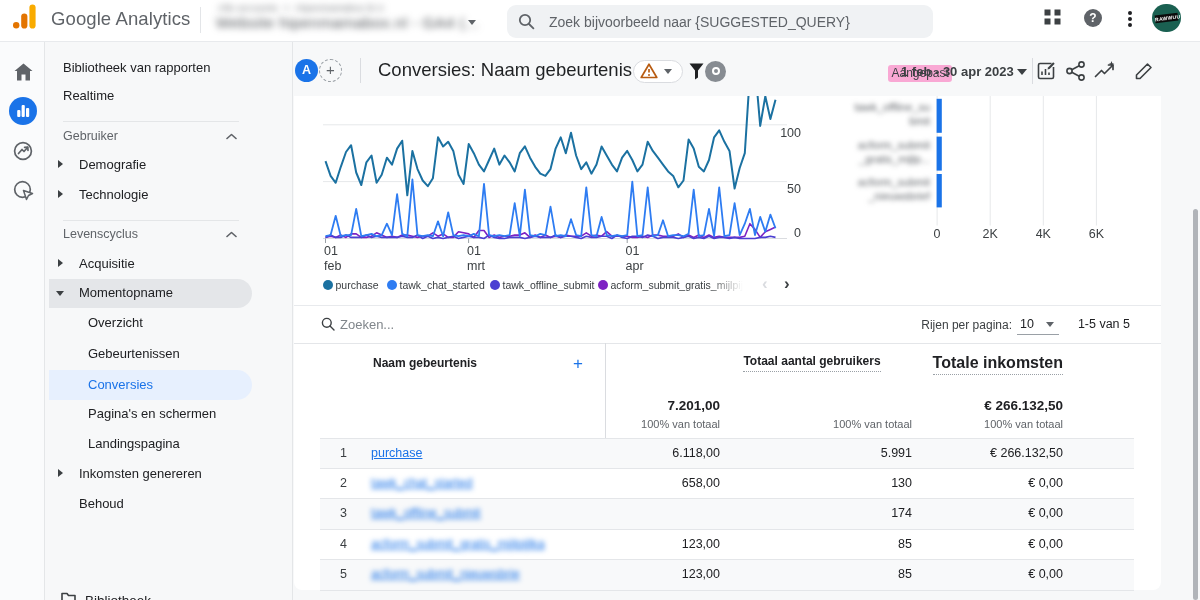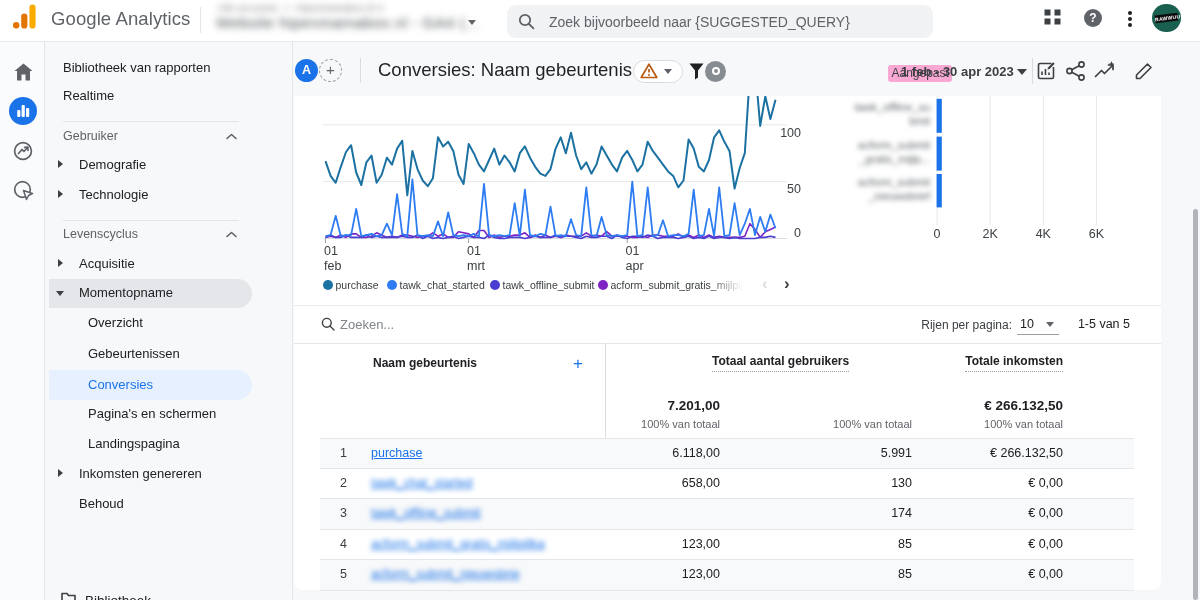--- a/index.html
+++ b/index.html
@@ -192,22 +192,22 @@
 <div class="abs" style="left:46px;top:221px;font-size:13px;color:#80868b">Zoeken...</div>
 <div class="abs" style="left:600px;top:222px;width:118px;text-align:right;font-size:12px;color:#3c4043">Rijen per pagina:</div>
 <div class="abs" style="left:726px;top:221px;font-size:12.5px;color:#202124">10</div>
 <div class="abs" style="left:752px;top:226px;width:0;height:0;border-left:4.5px solid transparent;border-right:4.5px solid transparent;border-top:5.5px solid #5f6368"></div>
 <div class="abs" style="left:723px;top:238px;width:42px;height:1px;background:#9aa0a6"></div>
 <div class="abs" style="left:770px;top:221px;width:66px;text-align:right;font-size:12.5px;color:#202124">1-5 van 5</div>
 <div class="abs" style="left:0;top:247px;width:867px;height:1px;background:#e4e6e9"></div>
 <div class="abs" style="left:79px;top:260px;font-size:12px;font-weight:bold;color:#202124">Naam gebeurtenis</div>
 <div class="abs" style="left:279px;top:258px;font-size:17px;color:#1a73e8">+</div>
 <div class="abs" style="left:311px;top:247px;width:1px;height:247px;background:#dadce0"></div>
-<div class="abs" style="left:418px;top:258px;width:200px;text-align:left;font-size:12px;color:#202124"><span style="font-weight:bold;border-bottom:1.5px dotted #9aa0a6;padding-bottom:3px">Totaal aantal gebruikers</span></div>
-<div class="abs" style="left:569px;top:258px;width:200px;text-align:right;font-size:12px;color:#202124"><span style="font-weight:bold;border-bottom:1.5px dotted #9aa0a6;padding-bottom:3px">Totale inkomsten</span></div>
+<div class="abs" style="left:418px;top:258px;width:200px;text-align:center;font-size:12px;color:#202124"><span style="font-weight:bold;border-bottom:1.5px dotted #9aa0a6;padding-bottom:3px">Totaal aantal gebruikers</span></div>
+<div class="abs" style="left:569px;top:258px;width:200px;text-align:right;font-size:16px;color:#202124"><span style="font-weight:bold;border-bottom:1.5px dotted #9aa0a6;padding-bottom:3px">Totale inkomsten</span></div>
 <div class="abs" style="left:226px;top:302px;width:200px;text-align:right;font-size:13.5px;font-weight:bold;color:#202124">7.201,00</div>
 <div class="abs" style="left:226px;top:322px;width:200px;text-align:right;font-size:11px;color:#5f6368">100% van totaal</div>
 <div class="abs" style="left:418px;top:322px;width:200px;text-align:right;font-size:11px;color:#5f6368">100% van totaal</div>
 <div class="abs" style="left:569px;top:302px;width:200px;text-align:right;font-size:13.5px;font-weight:bold;color:#202124">€ 266.132,50</div>
 <div class="abs" style="left:569px;top:322px;width:200px;text-align:right;font-size:11px;color:#5f6368">100% van totaal</div>
 <div class="abs" style="left:26px;top:341.6px;width:814px;height:30.4px;background:#f8f9fa;border-top:1px solid #e4e6e9"></div>
 <div class="abs" style="left:26px;top:341.6px;width:27px;height:30.4px;line-height:30.4px;text-align:right;font-size:12.5px;color:#3c4043">1</div>
 <div class="abs" style="left:77px;top:341.6px;height:30.4px;line-height:30.4px;font-size:12.5px;color:#1a73e8;text-decoration:underline">purchase</div>
 <div class="abs" style="left:226px;top:341.6px;width:200px;height:30.4px;line-height:30.4px;text-align:right;font-size:12.5px;color:#202124">6.118,00</div>
 <div class="abs" style="left:418px;top:341.6px;width:200px;height:30.4px;line-height:30.4px;text-align:right;font-size:12.5px;color:#202124">5.991</div>

